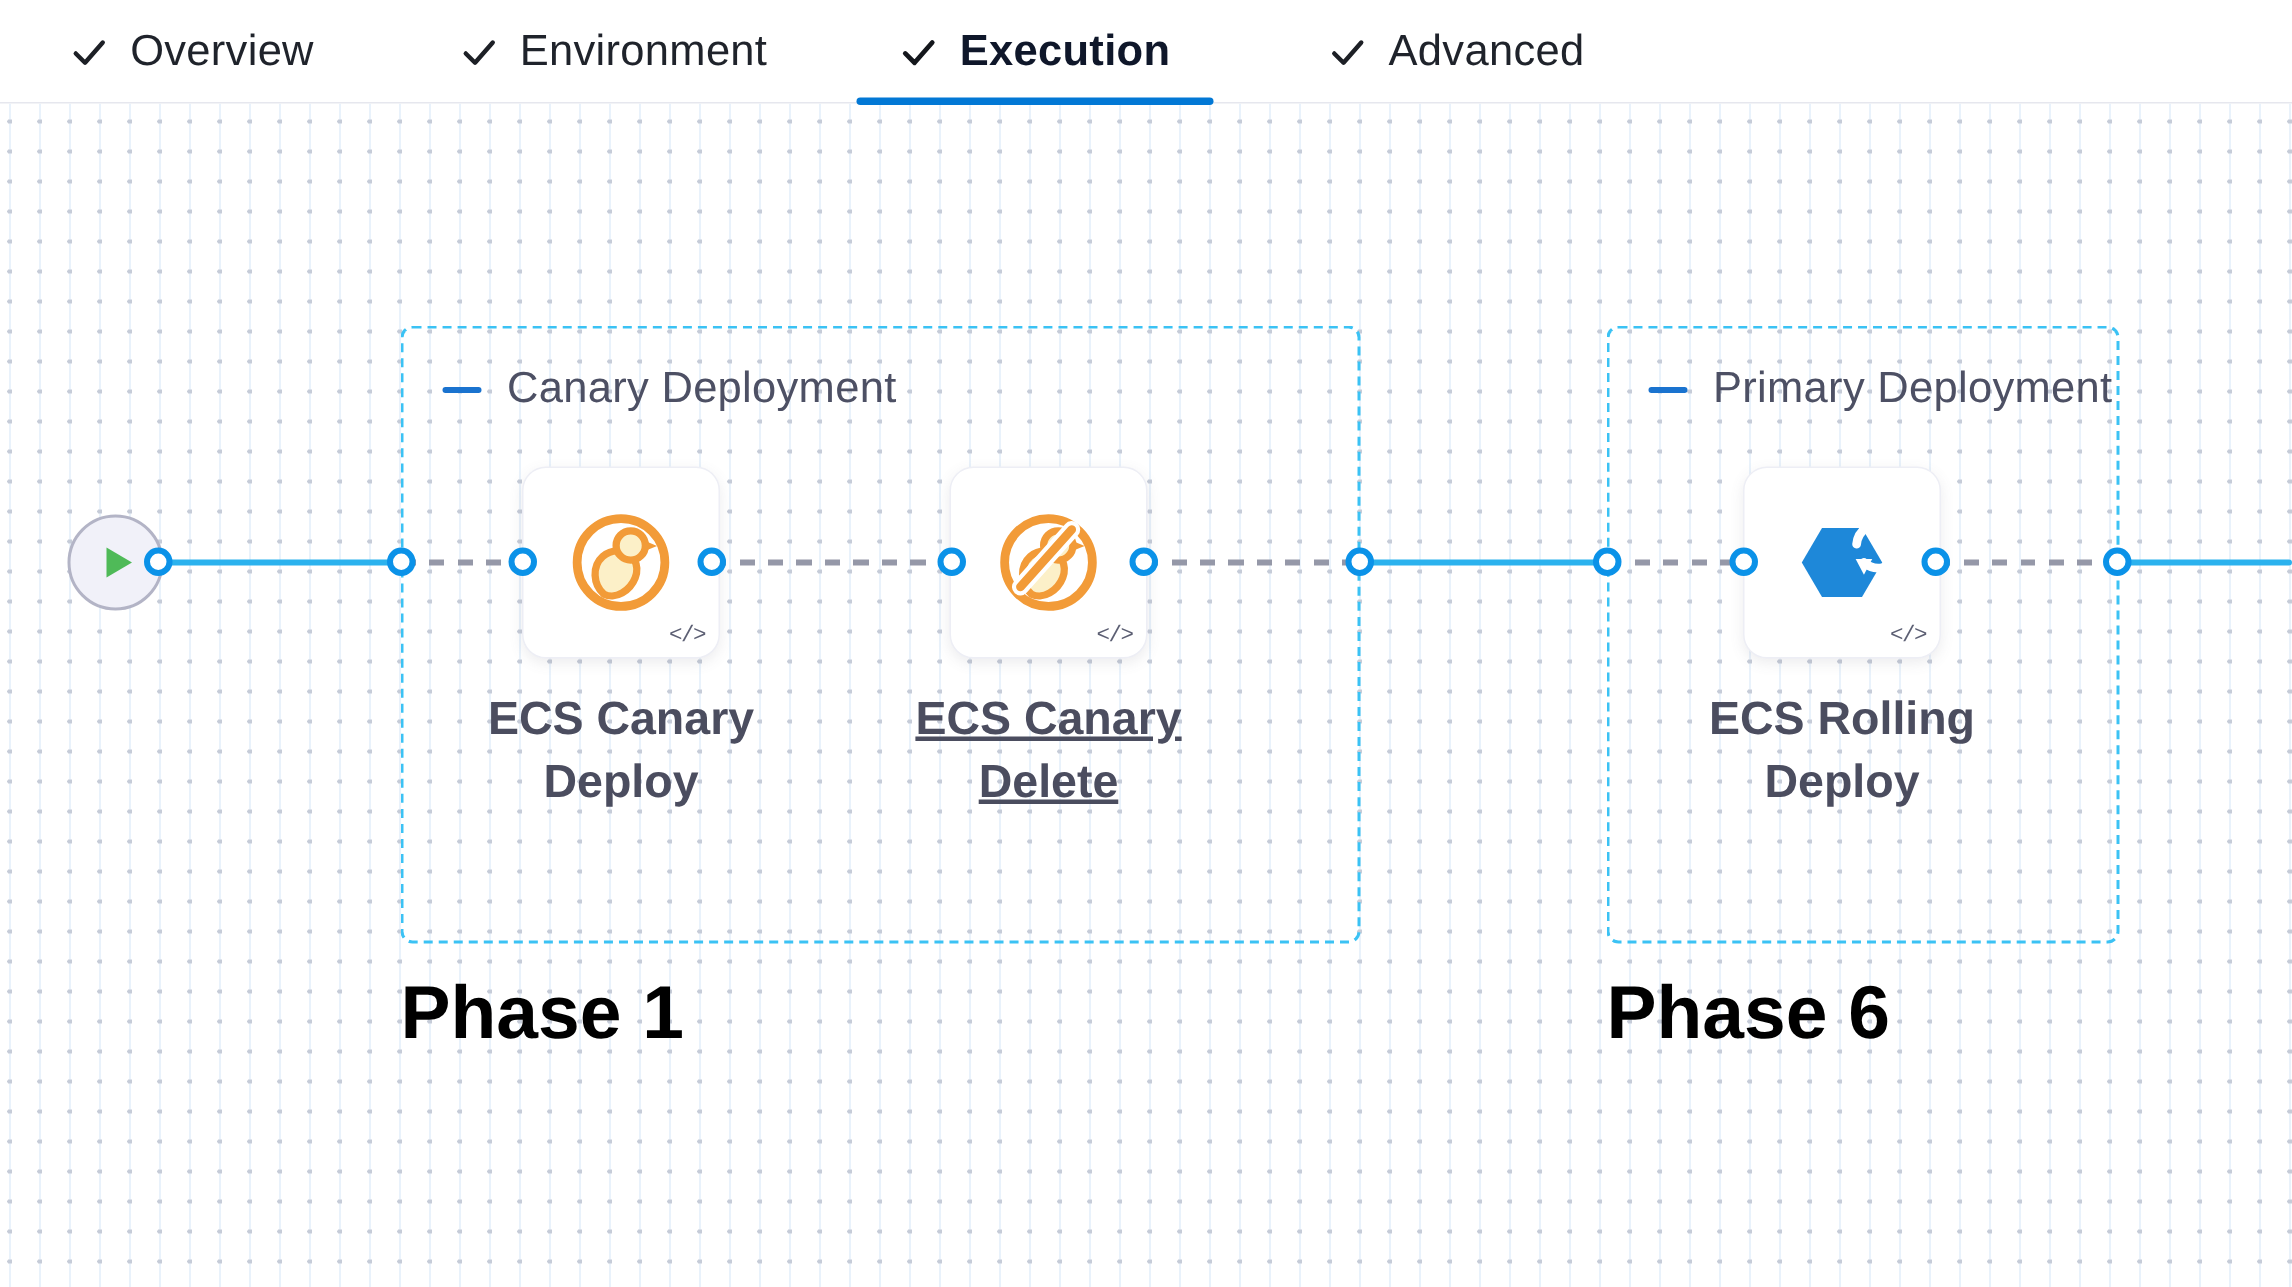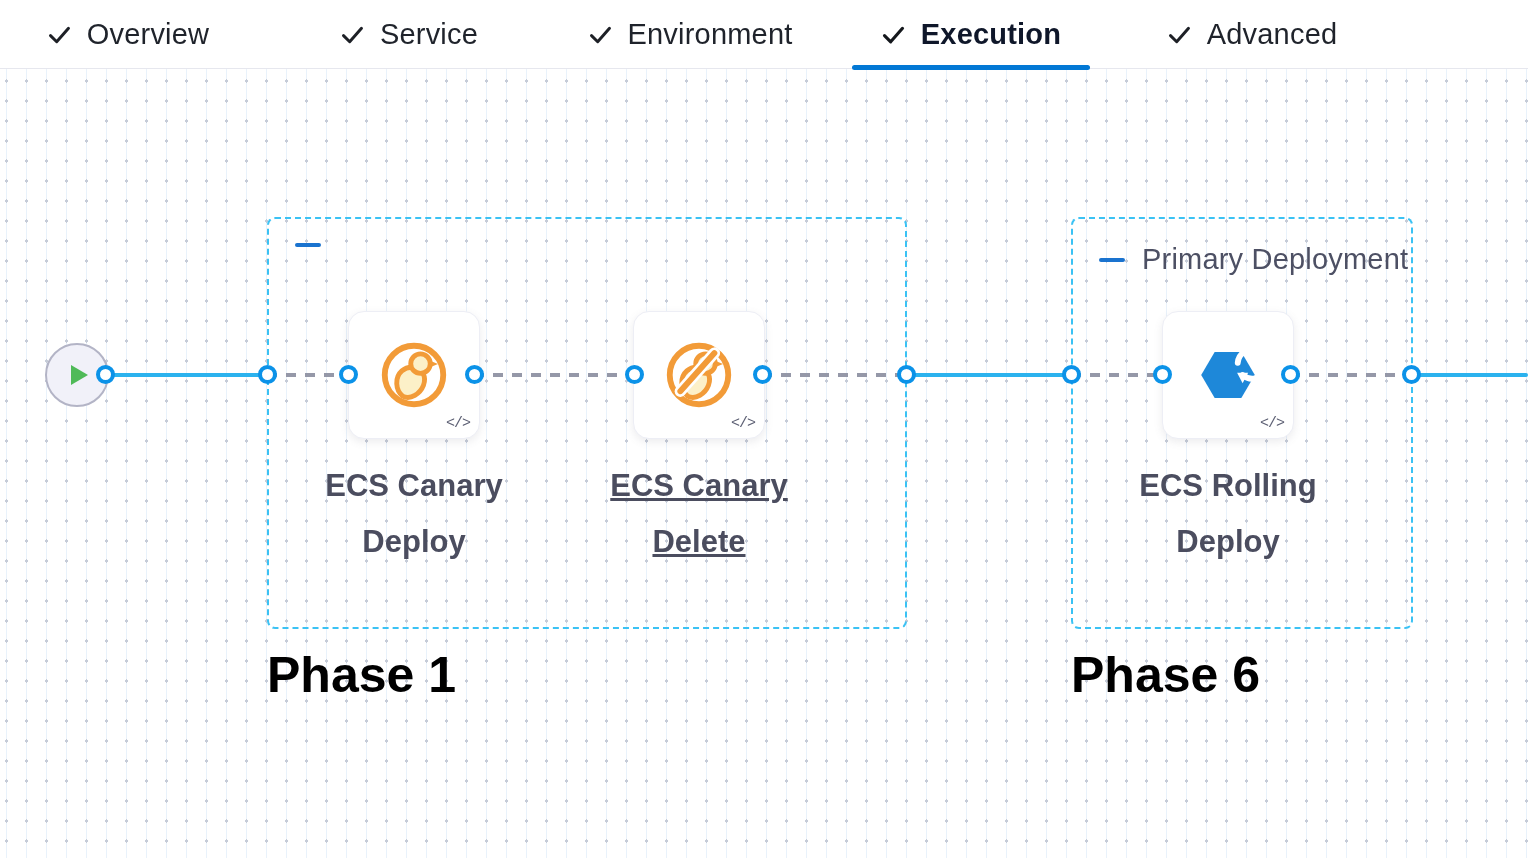--- a/index.html
+++ b/index.html
@@ -47,47 +47,40 @@
   
   .card { position:absolute; top:242px; width:132px; height:128px; background:#fff;
           border:1px solid #edeef5; border-radius:16px; z-index:4;
           box-shadow:0 3px 9px rgba(96,97,112,.12); cursor:pointer;
           display:flex; align-items:center; justify-content:center; }
   .card svg.step-icon { width:78px; height:78px; }
   .code-badge { position:absolute; right:9px; bottom:6px; font-size:15px; color:#5c5f73;
                 font-family:"Liberation Mono", monospace; letter-spacing:-1px; }
 
   .step-label { position:absolute; top:389px; width:220px; text-align:center;
-                font-size:31px; line-height:56px; font-weight:700; color:#4b4d5f; z-index:3; }
+                font-size:31px; line-height:42px; font-weight:700; color:#4b4d5f; z-index:3; }
 
   .phase-label { position:absolute; top:576px; font-size:50px;
                  line-height:60px; font-weight:700; color:#000; z-index:3; }
 
   
   .start-node { position:absolute; left:45px; top:274px; width:64px; height:64px;
                 border-radius:50%; background:#f1f1f9; border:2px solid #b3b4c6; z-index:5;
                 display:flex; align-items:center; justify-content:center; cursor:pointer; }
   .start-node svg { margin-left:5px; }
 </style>
 </head>
 <body>
 
 <div class="tabbar">
   <div class="tab">
     <svg class="check-icon" viewBox="0 0 24 24">
         <polyline points="4,13 9.5,18.5 20,6.5" fill="none" stroke="#1d2026" stroke-width="2.6" stroke-linecap="round" stroke-linejoin="round"></polyline>
       </svg>
     <span class="tab-label">Overview</span>
-
-  </div>
-  <div class="tab">
-    <svg class="check-icon" viewBox="0 0 24 24">
-        <polyline points="4,13 9.5,18.5 20,6.5" fill="none" stroke="#1d2026" stroke-width="2.6" stroke-linecap="round" stroke-linejoin="round"></polyline>
-      </svg>
-    <span class="tab-label">Service</span>
 
   </div>
   <div class="tab">
     <svg class="check-icon" viewBox="0 0 24 24">
         <polyline points="4,13 9.5,18.5 20,6.5" fill="none" stroke="#1d2026" stroke-width="2.6" stroke-linecap="round" stroke-linejoin="round"></polyline>
       </svg>
     <span class="tab-label">Environment</span>
 
   </div>
   <div class="tab active">
@@ -113,20 +106,21 @@
   <div class="line dashed" style="left:474px;  width:160px;"></div>
   <div class="line dashed" style="left:762px;  width:144px;"></div>
   <div class="line solid" style="left:906px;  width:165px;"></div>
   <div class="line dashed" style="left:1071px; width:91px;"></div>
   <div class="line dashed" style="left:1290px; width:121px;"></div>
   <div class="line solid" style="left:1411px; width:117px;"></div>
 
   <div class="group" style="left:267px; width:640px;">
     <div class="group-header">
       <span class="minus-icon"></span>
+      <span class="group-title">Canary Deployment</span>
     </div>
   </div>
 
   <div class="group" style="left:1071px; width:342px;">
     <div class="group-header">
       <span class="minus-icon"></span>
       <span class="group-title">Primary Deployment</span>
     </div>
   </div>
 

